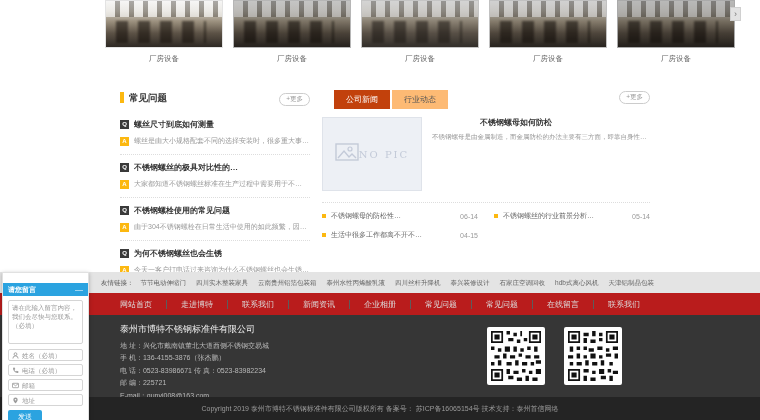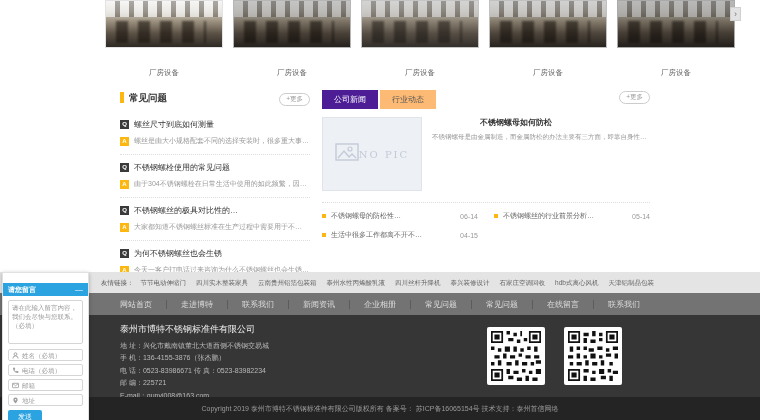--- a/index.html
+++ b/index.html
@@ -13,49 +13,49 @@
   .g-photo { width:118px; height:48px; border:1px solid #e3e3e3; background:
       linear-gradient(180deg,#e9e9e7 0%,#cfcabf 22%,#9a8f7d 45%,#5c5246 70%,#2e2924 100%); position:relative; overflow:hidden; }
   .g-photo::before { content:""; position:absolute; left:0; top:0; right:0; height:16px;
       background:repeating-linear-gradient(90deg, rgba(255,255,255,.75) 0 9px, rgba(60,55,50,.45) 9px 14px); opacity:.8; }
   .g-photo::after { content:""; position:absolute; left:10px; top:20px; width:90px; height:22px;
       background:repeating-linear-gradient(90deg, rgba(20,15,10,.55) 0 12px, transparent 12px 22px); filter:blur(1px); }
   .g-item:nth-child(2) .g-photo { filter:brightness(.8); }
   .g-item:nth-child(3) .g-photo { filter:brightness(.9) contrast(.9); }
   .g-item:nth-child(4) .g-photo { filter:brightness(.85); }
   .g-item:nth-child(5) .g-photo { filter:brightness(.75); }
-  .g-cap { text-align:center; margin-top:20px; font-size:7.5px; color:#666; }
+  .g-cap { text-align:center; margin-top:6px; font-size:7.5px; color:#666; }
   .g-next { position:absolute; left:730px; top:7px; width:11px; height:14px; background:#e2e2e2; color:#777;
       font-size:9px; line-height:13px; text-align:center; border:1px solid #d0d0d0; cursor:pointer; }
 
   
   .sec-head { position:relative; height:16px; }
   .pill-more { position:absolute; right:0; top:1px; font-size:6.5px; color:#999; border:1px solid #ccc;
       border-radius:8px; padding:1px 6px; background:#fff; cursor:pointer; }
 
   
   .faq { position:absolute; left:120px; top:92px; width:190px; }
   .faq-title { display:inline-block; font-size:9.5px; font-weight:bold; color:#333;
       border-left:4px solid #fcb810; padding-left:5px; line-height:11px; }
   .faq-list { margin-top:4px; }
   .qa { padding:7px 0 8px 0; border-bottom:1px dotted #ddd; }
   .qa-row { display:flex; align-items:center; margin-bottom:6px; cursor:pointer; }
   .qa-row.ans { margin-bottom:0; cursor:default; }
   .badge { flex:0 0 9px; width:9px; height:9px; font-size:6px; font-weight:bold; color:#fff;
       text-align:center; line-height:9px; margin-right:5px; }
   .badge.q { background:#3a3a3a; }
   .badge.a { background:#fcb810; }
-  .qa-q { font-size:8px; font-weight:normal; color:#333; white-space:nowrap; overflow:hidden; text-overflow:ellipsis; }
+  .qa-q { font-size:8px; font-weight:bold; color:#333; white-space:nowrap; overflow:hidden; text-overflow:ellipsis; }
   .qa-a { font-size:7px; color:#999; white-space:nowrap; overflow:hidden; text-overflow:ellipsis; }
 
   
   .news { position:absolute; left:322px; top:90px; width:328px; }
   .tabs { display:flex; gap:2px; }
   .tab { font-size:8px; padding:4px 12px; cursor:pointer; }
-  .tab.active { background:#4c1d95; color:#fff; }
+  .tab.active { background:#c2410c; color:#fff;margin-left:12px; }
   .tab.idle { background:#fdba74; color:#555; }
   .featured { display:flex; margin-top:11px; }
   .nopic { width:100px; height:74px; background:#edf0f5; border:1px solid #dfe3ea; display:flex;
       flex-direction:row; align-items:center; justify-content:center; color:#c3cad8; }
   .nopic svg { width:24px; height:18px; margin-bottom:4px; }
   .nopic-text { font-family:"DejaVu Serif", serif; font-size:10px; letter-spacing:2px; color:#c3cad8; }
   .feat-body { flex:1; margin-left:10px; min-width:0; }
   .feat-title { font-size:8px; font-weight:bold; color:#333; cursor:pointer;margin-left:48px; }
   .feat-exc { margin-top:5px; font-size:6.5px; color:#999; white-space:nowrap; overflow:hidden; text-overflow:ellipsis; }
   .news-list { margin-top:11px; border-top:1px dotted #ddd; padding-top:8px;
@@ -64,21 +64,21 @@
   .n-dot { flex:0 0 4px; width:4px; height:4px; background:#fcb810; margin-right:5px; }
   .n-title { flex:1; font-size:7px; color:#666; white-space:nowrap; overflow:hidden; text-overflow:ellipsis; }
   .n-date { margin-left:6px; font-size:7px; color:#999; }
 
   
   .linksbar { position:absolute; left:0; top:272px; width:760px; height:21px; background:#e4e4e4;
       text-align:center; line-height:21px; font-size:6.5px; color:#666; }
   .linksbar .lb-label { color:#555; margin-right:2px; }
   .linksbar a { color:#666; text-decoration:none; margin:0 5px; cursor:pointer; }
 
-  .fnav { position:absolute; left:0; top:293px; width:760px; height:22px; background:#737373;
+  .fnav { position:absolute; left:0; top:293px; width:760px; height:22px; background:#b91c1c;
       display:flex; align-items:center; justify-content:center; }
   .fnav-item { font-size:8px; color:#ddd; padding:0 14px; cursor:pointer; line-height:9px; }
   .fnav-item:not(:last-child){ border-right:1px solid #5c5c5c; }
 
   .fmain { position:absolute; left:0; top:315px; width:760px; height:82px; background:#363636; }
   .finfo { position:absolute; left:120px; top:8px; }
   .f-company { font-size:9px; font-weight:normal; color:#efefef; margin-bottom:4px; }
   .f-line { font-size:7px; color:#b9b9b9; line-height:12.4px; }
   .qr { position:absolute; top:12px; width:58px; height:58px; background:#fff; border-radius:2px; padding:4px; }
   .qr svg { width:100%; height:100%; }
@@ -147,35 +147,35 @@
           <span class="qa-q">螺丝尺寸到底如何测量</span>
         </div>
         <div class="qa-row ans">
           <span class="badge a">A</span>
           <span class="qa-a">螺丝是由大小规格配套不同的选择安装时，很多重大事故的…</span>
         </div>
       </div>
       <div class="qa">
         <div class="qa-row">
           <span class="badge q">Q</span>
+          <span class="qa-q">不锈钢螺丝的极具对比性的…</span>
+        </div>
+        <div class="qa-row ans">
+          <span class="badge a">A</span>
+          <span class="qa-a">大家都知道不锈钢螺丝标准在生产过程中需要用于不…</span>
+        </div>
+      </div>
+      <div class="qa">
+        <div class="qa-row">
+          <span class="badge q">Q</span>
           <span class="qa-q">不锈钢螺栓使用的常见问题</span>
         </div>
         <div class="qa-row ans">
           <span class="badge a">A</span>
           <span class="qa-a">由于304不锈钢螺栓在日常生活中使用的如此频繁，因…</span>
-        </div>
-      </div>
-      <div class="qa">
-        <div class="qa-row">
-          <span class="badge q">Q</span>
-          <span class="qa-q">不锈钢螺丝的极具对比性的…</span>
-        </div>
-        <div class="qa-row ans">
-          <span class="badge a">A</span>
-          <span class="qa-a">大家都知道不锈钢螺丝标准在生产过程中需要用于不…</span>
         </div>
       </div>
       <div class="qa">
         <div class="qa-row">
           <span class="badge q">Q</span>
           <span class="qa-q">为何不锈钢螺丝也会生锈</span>
         </div>
         <div class="qa-row ans">
           <span class="badge a">A</span>
           <span class="qa-a">今天一客户打电话过来咨询为什么不锈钢螺丝也会生锈?…</span>

